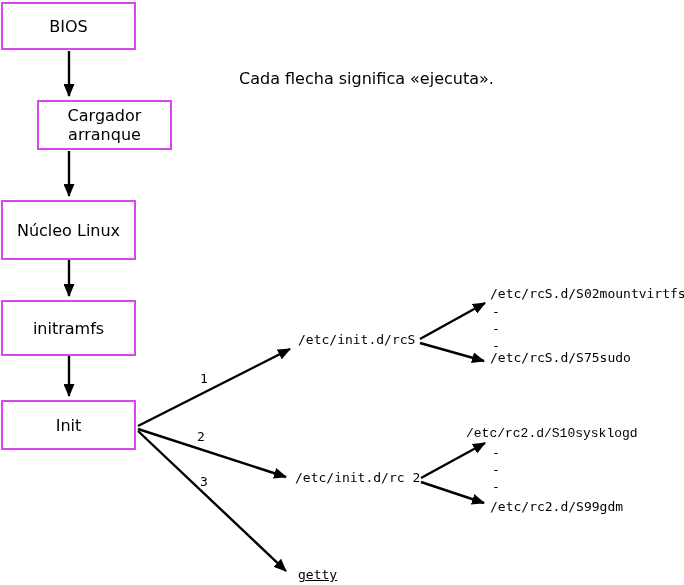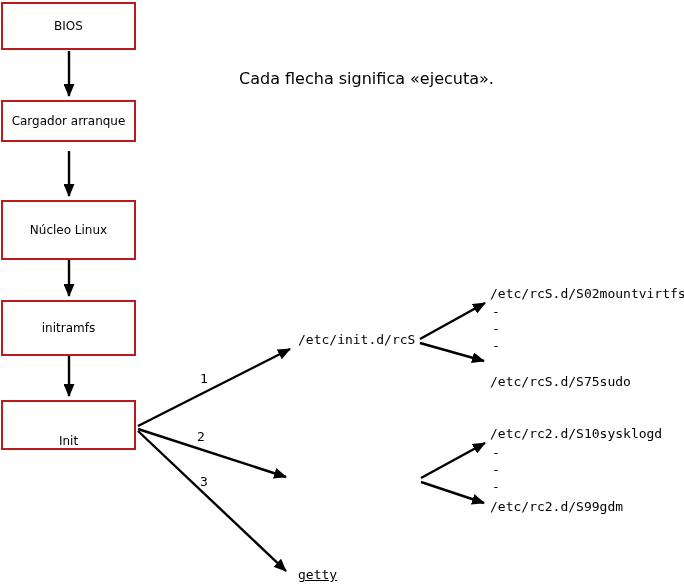--- a/index.html
+++ b/index.html
@@ -14,54 +14,54 @@
   }
   .arrows {
     position: absolute;
     left: 0; top: 0;
     width: 684px; height: 585px;
   }
   .box {
     position: absolute;
     left: 1px;
     width: 135px;
-    border: 2px solid #b91c1c;
+    border: 2px solid #d946ef;
     background: #ffffff;
     box-sizing: border-box;
     display: flex;
     align-items: center;
     justify-content: center;
-    font-size: 12px;
+    font-size: 16px;
     text-align: center;
   }
   .box-bios      { top: 2px;   height: 48px; }
-  .box-cargador  { top: 100px; height: 42px; }
+  .box-cargador  { top: 100px; height: 50px; margin-left: 36px; }
   .box-nucleo    { top: 200px; height: 60px; }
   .box-initramfs { top: 300px; height: 56px; }
-  .box-init      { top: 400px; height: 50px; align-items: flex-end; }
+  .box-init      { top: 400px; height: 50px; }
   .note {
     position: absolute;
     left: 239px; top: 69px;
     font-size: 16px;
     white-space: nowrap;
   }
   .mono {
     position: absolute;
     font-family: "DejaVu Sans Mono", monospace;
     font-size: 13px;
     line-height: 15px;
     white-space: nowrap;
   }
   .num { font-family: "DejaVu Sans Mono", monospace; }
   .txt-rcs   { left: 298px; top: 332px; }
   .txt-s02   { left: 490px; top: 286px; }
   .dots-rcs  { left: 492px; top: 303px; line-height: 17px; white-space: pre; }
-  .txt-s75   { left: 490px; top: 374px; text-align: right; }
+  .txt-s75   { left: 490px; top: 350px; text-align: right; }
   .txt-rc2   { left: 295px; top: 470px; }
-  .txt-s10   { left: 490px; top: 426px; }
+  .txt-s10   { left: 466px; top: 426px; font-family: Liberation Mono, monospace; }
   .dots-rc2  { left: 492px; top: 444px; line-height: 17px; white-space: pre; }
   .txt-s99   { left: 490px; top: 499px; text-align: center; }
   .txt-getty { left: 298px; top: 567px; text-decoration: underline; }
   .lbl-1 { left: 200px; top: 371px; }
   .lbl-2 { left: 197px; top: 429px; }
   .lbl-3 { left: 200px; top: 474px; }
   line { stroke: #000000; stroke-width: 2.4; }
 </style>
 </head>
 <body>
@@ -109,20 +109,21 @@
   <div class="mono num lbl-2">2</div>
   <div class="mono num lbl-3">3</div>
 
   <div class="mono txt-rcs">/etc/init.d/rcS</div>
   <div class="mono txt-s02">/etc/rcS.d/S02mountvirtfs</div>
   <div class="mono dots-rcs">-
 -
 -</div>
   <div class="mono txt-s75">/etc/rcS.d/S75sudo</div>
 
+  <div class="mono txt-rc2">/etc/init.d/rc 2</div>
   <div class="mono txt-s10">/etc/rc2.d/S10sysklogd</div>
   <div class="mono dots-rc2">-
 -
 -</div>
   <div class="mono txt-s99">/etc/rc2.d/S99gdm</div>
 
   <div class="mono txt-getty">getty</div>
 
 </div>
 

